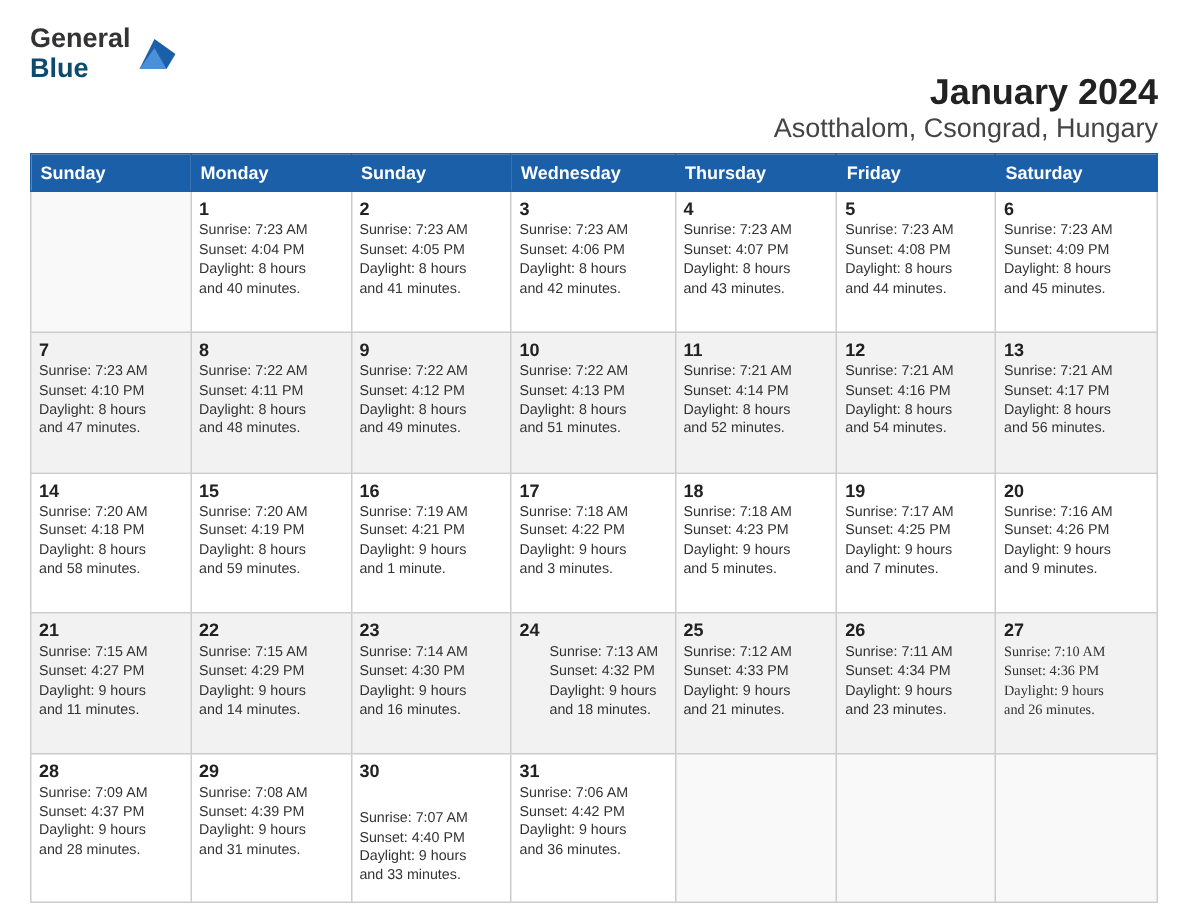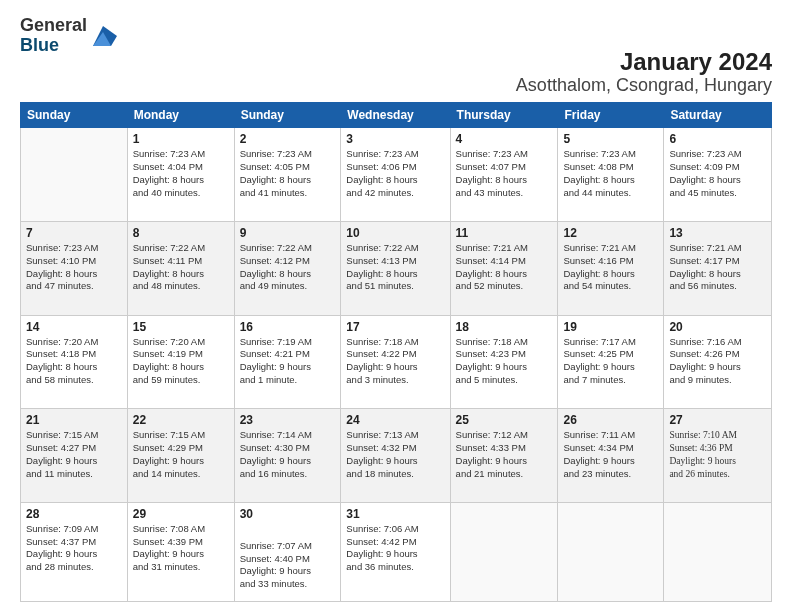--- a/index.html
+++ b/index.html
@@ -296,21 +296,21 @@
           </td>
           <td>
             <span class="day-number">23</span>
             <div class="day-info" style="white-space: pre-line;">Sunrise: 7:14 AM
 Sunset: 4:30 PM
 Daylight: 9 hours
 and 16 minutes.</div>
           </td>
           <td>
             <span class="day-number">24</span>
-            <div class="day-info" style="white-space: pre-line;">Sunrise: 7:13 AM
+            <div class="day-info" style="white-space: pre-line; margin-left: 20px;">Sunrise: 7:13 AM
 Sunset: 4:32 PM
 Daylight: 9 hours
 and 18 minutes.</div>
           </td>
           <td>
             <span class="day-number">25</span>
             <div class="day-info" style="white-space: pre-line;">Sunrise: 7:12 AM
 Sunset: 4:33 PM
 Daylight: 9 hours
 and 21 minutes.</div>

